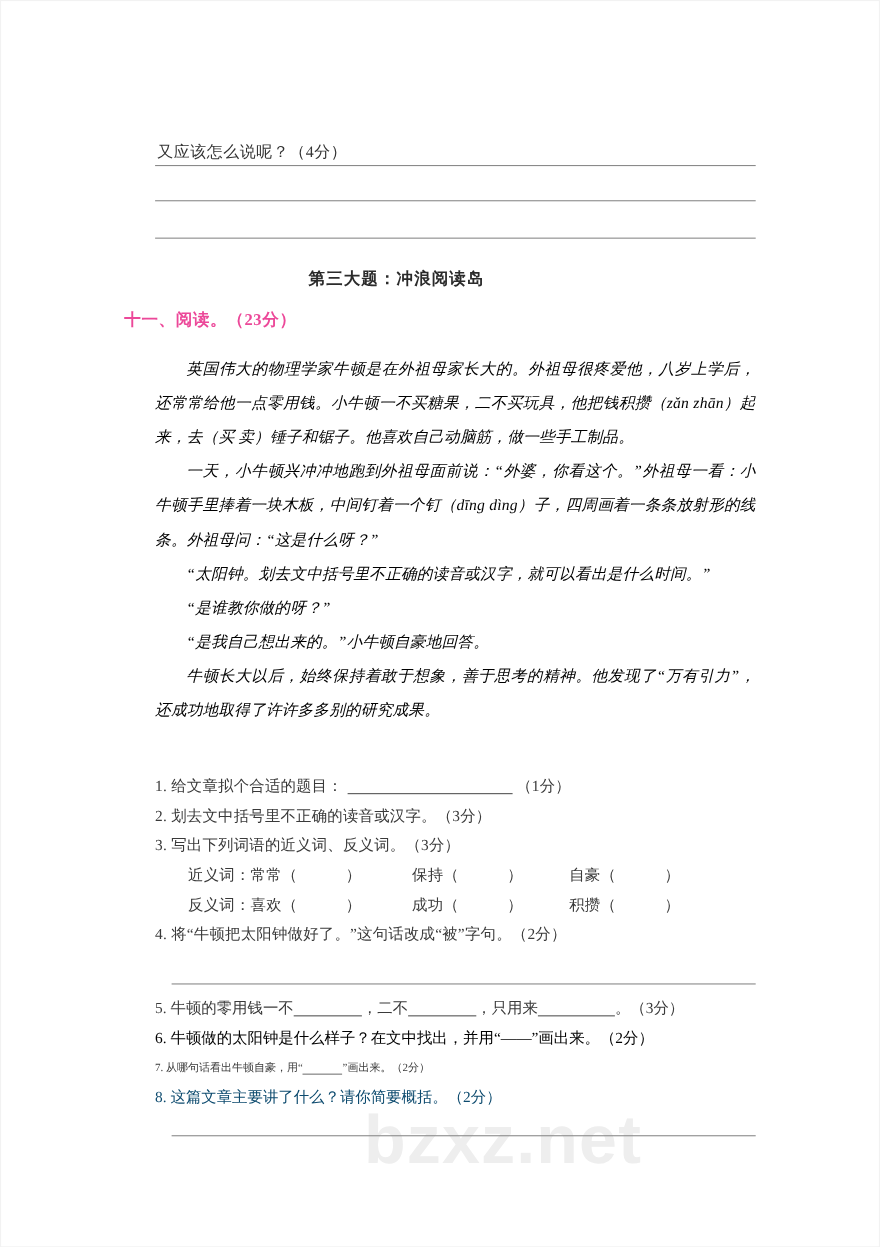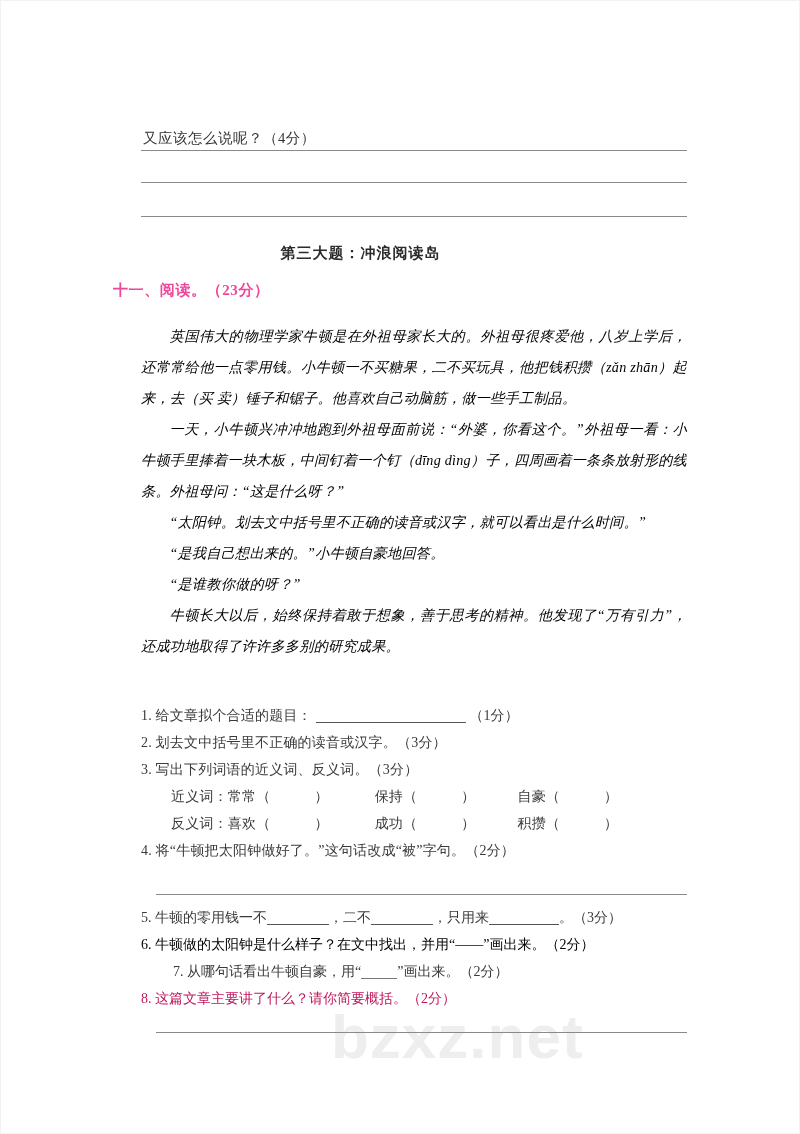--- a/index.html
+++ b/index.html
@@ -143,22 +143,22 @@
   <div class="rule" style="left:140px; top:215px; width:546px;"></div>
 
   <div class="section-title">第三大题：冲浪阅读岛</div>
 
   <div class="item-heading">十一、阅读。（23分）</div>
 
   <div id="passage">
     <p>英国伟大的物理学家牛顿是在外祖母家长大的。外祖母很疼爱他，八岁上学后，还常常给他一点零用钱。小牛顿一不买糖果，二不买玩具，他把钱积攒（zǎn  zhān）起来，去（买  卖）锤子和锯子。他喜欢自己动脑筋，做一些手工制品。</p>
     <p>一天，小牛顿兴冲冲地跑到外祖母面前说：“外婆，你看这个。”外祖母一看：小牛顿手里捧着一块木板，中间钉着一个钉（dīng  dìng）子，四周画着一条条放射形的线条。外祖母问：“这是什么呀？”</p>
     <p>“太阳钟。划去文中括号里不正确的读音或汉字，就可以看出是什么时间。”</p>
+    <p>“是谁教你做的呀？”</p>
     <p>“是我自己想出来的。”小牛顿自豪地回答。</p>
-    <p>“是谁教你做的呀？”</p>
     <p>牛顿长大以后，始终保持着敢于想象，善于思考的精神。他发现了“万有引力”，还成功地取得了许许多多别的研究成果。</p>
   </div>
 
   <div id="questions">
 
     <p class="q">
       <span>1. 给文章拟个合适的题目：</span>
       <span class="blank-u w150"></span>
       <span>（1分）</span>
     </p>
@@ -179,21 +179,21 @@
   </div>
 
   <div class="rule" style="left:155px; top:893px; width:531px;"></div>
 
   <div style="position:absolute; left:140px; top:903px; width:560px; font-size:14px; line-height:27px; color:#3a3a3a; white-space:nowrap;">
     <span>5. 牛顿的零用钱一不</span><span class="blank-u w62"></span><span>，二不</span><span class="blank-u w62"></span><span>，只用来</span><span class="blank-u w70"></span><span>。（3分）</span>
   </div>
 
   <div style="position:absolute; left:140px; top:930px; width:560px; font-size:14px; line-height:27px; color:#000000; white-space:nowrap;">6. 牛顿做的太阳钟是什么样子？在文中找出，并用“——”画出来。（2分）</div>
 
-  <div style="position:absolute; left:140px; top:957px; width:560px; font-size:14px; line-height:27px; color:#3a3a3a; white-space:nowrap;margin-left:32px;">
+  <div style="position:absolute; left:140px; top:957px; width:560px; font-size:10px; line-height:27px; color:#3a3a3a; white-space:nowrap;">
     <span>7. 从哪句话看出牛顿自豪，用“</span><span class="blank-u w36"></span><span>”画出来。（2分）</span>
   </div>
 
-  <div style="position:absolute; left:140px; top:984px; width:560px; font-size:14px; line-height:27px; color:#be185d; white-space:nowrap;">8. 这篇文章主要讲了什么？请你简要概括。（2分）</div>
+  <div style="position:absolute; left:140px; top:984px; width:560px; font-size:14px; line-height:27px; color:#0c4a6e; white-space:nowrap;">8. 这篇文章主要讲了什么？请你简要概括。（2分）</div>
 
   <div class="rule" style="left:155px; top:1031px; width:531px;"></div>
 
 </div>
 
 </body></html>

